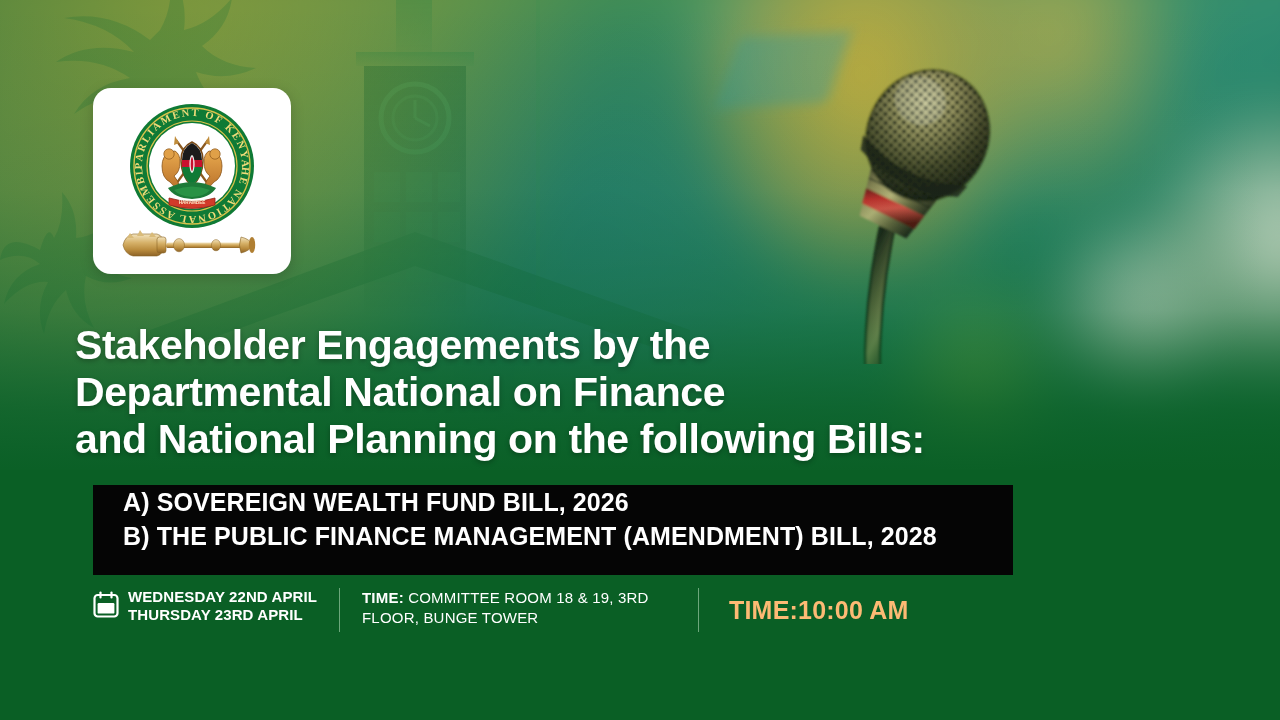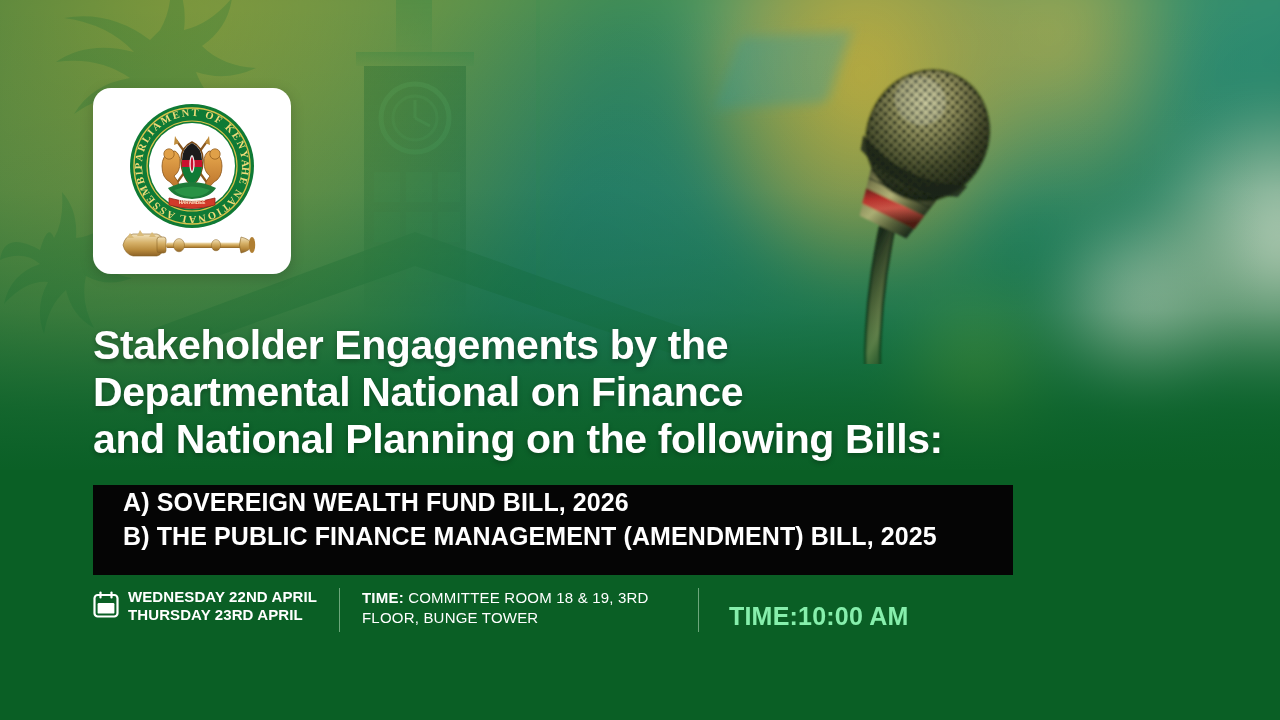--- a/index.html
+++ b/index.html
@@ -105,21 +105,21 @@
     display:flex; flex-direction:column;
     align-items:center; justify-content:center;
     gap:2px;
     padding:10px 6px 8px;
   }
   .crest { width:128px; height:128px; display:block; }
   .mace  { width:150px; height:34px; display:block; margin-top:-4px; }
 
   
   .headline {
-    position:absolute; left:93px; top:322px;
+    position:absolute; left:75px; top:322px;
     width:960px;
     color:#ffffff;
     font-size:41px;
     font-weight:700;
     line-height:47px;
     letter-spacing:-0.4px;
     text-shadow:0 2px 5px rgba(0,0,0,0.28);
   }
   .headline-line { display:block; white-space:nowrap; }
 
@@ -159,26 +159,26 @@
     background:rgba(190,225,195,0.55);
     margin:0 22px;
     flex:none;
   }
   .divider.second { margin:0 30px 0 26px; }
 
   .venue { color:#ffffff; font-size:15px; line-height:20px; letter-spacing:0.2px; max-width:310px; }
   .venue b { font-weight:700; }
 
   .time {
-    color:#86efac;
+    color:#fdba74;
     font-size:25px;
     font-weight:700;
     letter-spacing:0.2px;
     white-space:nowrap;
-    margin-top:14px;
+    margin-top:8px;
   }
 </style>
 </head>
 <body>
 
 <div class="poster">
 
   <div class="bg-photo">
     <div class="bokeh-base"></div>
     <div class="teal-panel"></div>
@@ -381,21 +381,21 @@
   </div>
 
   <h1 class="headline">
     <span class="headline-line">Stakeholder Engagements by the</span>
     <span class="headline-line">Departmental National on Finance</span>
     <span class="headline-line">and National Planning on the following Bills:</span>
   </h1>
 
   <div class="bills-panel">
     <span class="bill-line">A) SOVEREIGN WEALTH FUND BILL, 2026</span>
-    <span class="bill-line">B) THE PUBLIC FINANCE MANAGEMENT (AMENDMENT) BILL, 2025</span>
+    <span class="bill-line">B) THE PUBLIC FINANCE MANAGEMENT (AMENDMENT) BILL, 2028</span>
   </div>
 
   <div class="footer">
 
     <div class="foot-block">
       <svg class="cal-icon" viewBox="0 0 26 27">
         <line x1="7.5" y1="1.5" x2="7.5" y2="6.5" stroke="#ffffff" stroke-width="2.2" stroke-linecap="round"></line>
         <line x1="18.5" y1="1.5" x2="18.5" y2="6.5" stroke="#ffffff" stroke-width="2.2" stroke-linecap="round"></line>
         <rect x="1.5" y="4" width="23" height="21.5" rx="3.2" fill="none" stroke="#ffffff" stroke-width="2.2"></rect>
         <rect x="4.6" y="12" width="16.8" height="10.6" rx="1.2" fill="#ffffff"></rect>

